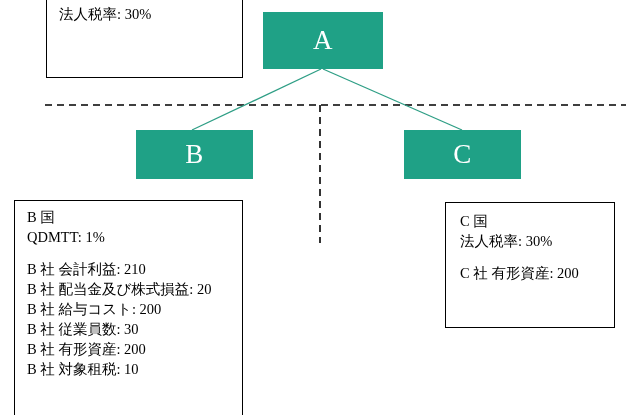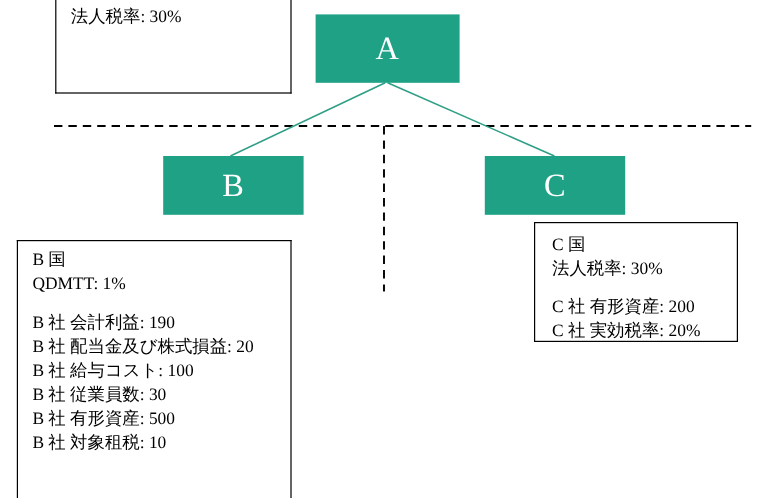--- a/index.html
+++ b/index.html
@@ -82,23 +82,23 @@
     left: 14px;
     top: 200px;
     width: 229px;
     height: 224px;
     border-bottom: none;
   }
 
   
   #info-c {
     left: 445px;
-    top: 185px;
+    top: 202px;
     width: 170px;
-    height: 100px;
+    height: 126px;
   }
   #info-c .info-inner { padding-left: 14px; padding-top: 8px; }
 </style>
 </head>
 <body>
 
 <div id="canvas">
 
   <svg id="wire-layer" viewBox="0 0 633 415">
 
@@ -128,32 +128,31 @@
       <div class="info-line">法人税率: 30%</div>
       <div class="info-gap"></div>
     </div>
   </div>
 
   <div class="info-box" id="info-b">
     <div class="info-inner">
       <div class="info-line">B 国</div>
       <div class="info-line">QDMTT: 1%</div>
       <div class="info-gap"></div>
-      <div class="info-line">B 社 会計利益: 190</div>
+      <div class="info-line">B 社 会計利益: 210</div>
       <div class="info-line">B 社 配当金及び株式損益: 20</div>
-      <div class="info-line">B 社 給与コスト: 100</div>
+      <div class="info-line">B 社 給与コスト: 200</div>
       <div class="info-line">B 社 従業員数: 30</div>
-      <div class="info-line">B 社 有形資産: 500</div>
+      <div class="info-line">B 社 有形資産: 200</div>
       <div class="info-line">B 社 対象租税: 10</div>
     </div>
   </div>
 
   <div class="info-box" id="info-c">
     <div class="info-inner">
       <div class="info-line">C 国</div>
       <div class="info-line">法人税率: 30%</div>
       <div class="info-gap"></div>
       <div class="info-line">C 社 有形資産: 200</div>
-      <div class="info-line">C 社 実効税率: 20%</div>
     </div>
   </div>
 
 </div>
 
 </body></html>

